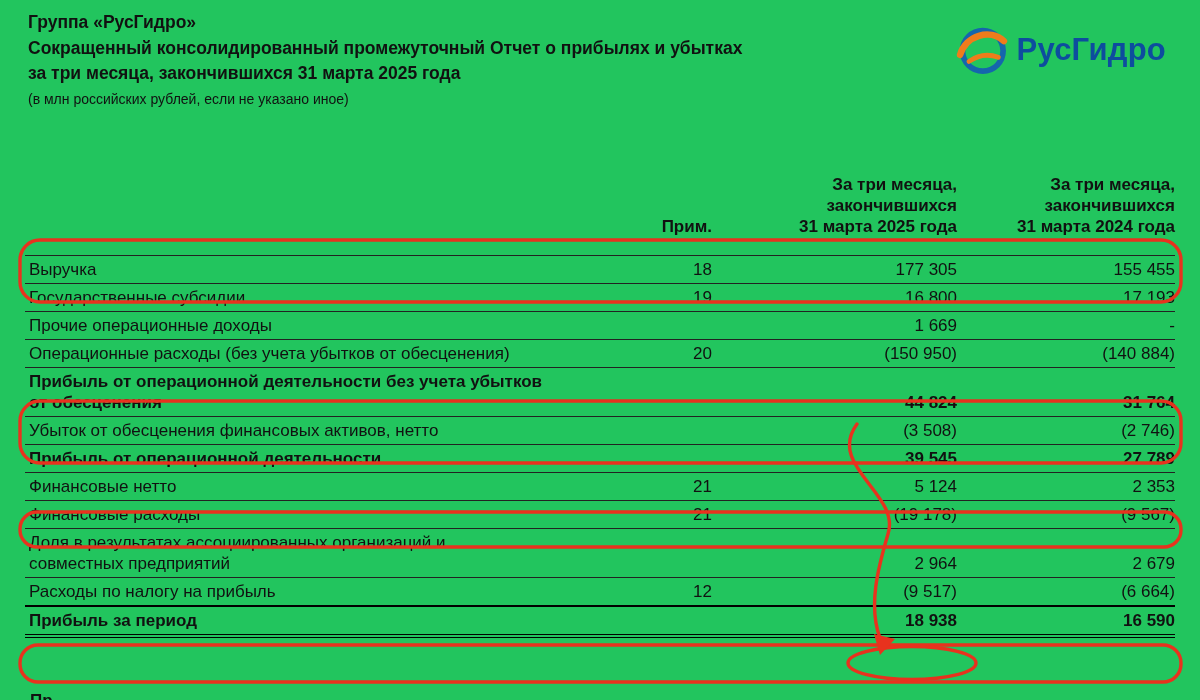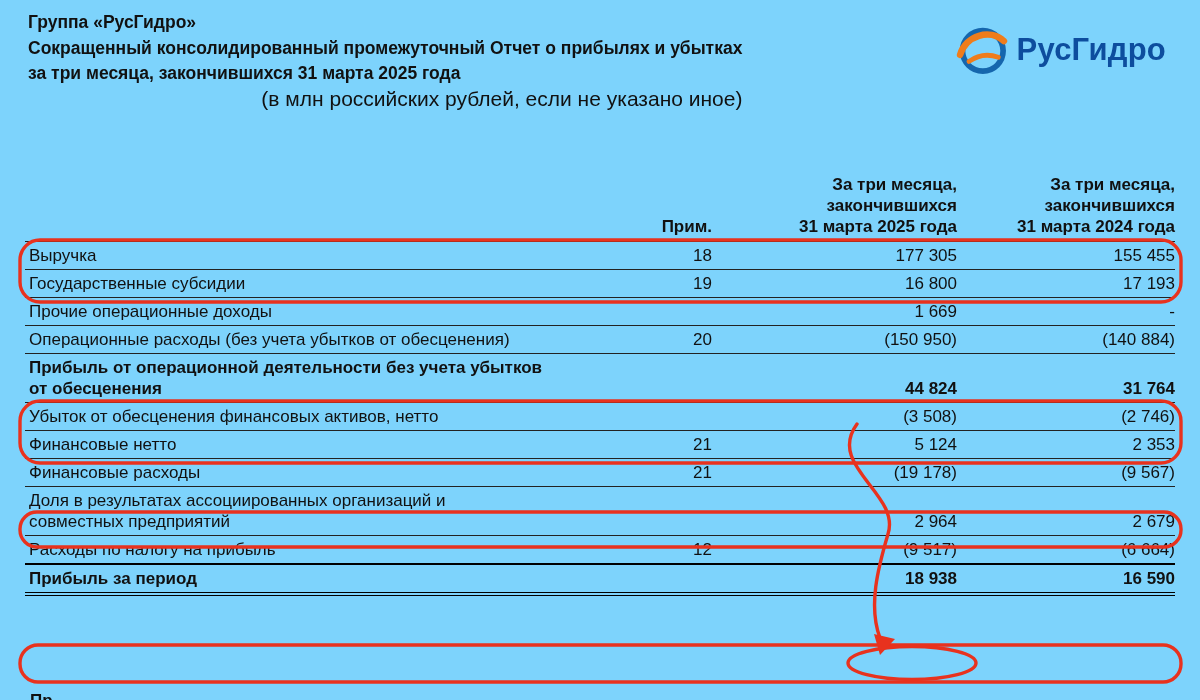--- a/index.html
+++ b/index.html
@@ -3,35 +3,35 @@
 <meta charset="utf-8">
 <style>
   * { margin:0; padding:0; box-sizing:border-box; }
   html,body { width:1200px; height:700px; }
   body {
     background:#ffffff;
     font-family:"Liberation Sans", sans-serif;
     color:#111;
     overflow:hidden;
   }
-  .page { position:relative; width:1200px; height:700px; background:#7dd3fc; }
+  .page { position:relative; width:1200px; height:700px; background:#22c55e; }
 
   
   .head-text { position:absolute; left:28px; top:10px; }
   .h-bold { font-size:17.5px; font-weight:bold; line-height:25.5px; white-space:pre-line; }
-  .h-sub  { font-size:21px; line-height:24px;text-align:right; }
+  .h-sub  { font-size:14px; line-height:24px; }
 
   .logo { position:absolute; right:34px; top:24px; display:flex; align-items:center; gap:9px; }
   .logo-text { font-size:31px; font-weight:bold; color:#0d4d9e; letter-spacing:.2px; }
 
   
   .fin-table { position:absolute; left:25px; top:174px; width:1150px; border-collapse:collapse; font-size:17px; }
   .fin-table th {
     font-weight:bold; vertical-align:bottom; text-align:right;
-    line-height:21px; padding:0 0 4px 0; white-space:pre-line;
+    line-height:21px; padding:0 0 18px 0; white-space:pre-line;
   }
   .fin-table td {
     vertical-align:bottom; line-height:21px; padding:3px 0 3px 0;
     border-top:1px solid #222;
     margin-left:16px;
   }
   td.label { text-align:left; padding-left:4px; white-space:pre-line; }
   td.note, td.num { text-align:right; }
   tr.bold-row td { font-weight:bold; }
   tbody tr.final-row td { border-top:2px solid #000; border-bottom:4px double #000; }
@@ -119,20 +119,26 @@
           <td class="note"></td>
           <td class="num">44 824</td>
           <td class="num">31 764</td>
         </tr>
         <tr>
           <td class="label">Убыток от обесценения финансовых активов, нетто</td>
           <td class="note"></td>
           <td class="num">(3 508)</td>
           <td class="num">(2 746)</td>
         </tr>
+        <tr class="bold-row">
+          <td class="label">Прибыль от операционной деятельности</td>
+          <td class="note"></td>
+          <td class="num">39 545</td>
+          <td class="num">27 789</td>
+        </tr>
         <tr>
           <td class="label">Финансовые нетто</td>
           <td class="note">21</td>
           <td class="num">5 124</td>
           <td class="num">2 353</td>
         </tr>
         <tr>
           <td class="label">Финансовые расходы</td>
           <td class="note">21</td>
           <td class="num">(19 178)</td>

